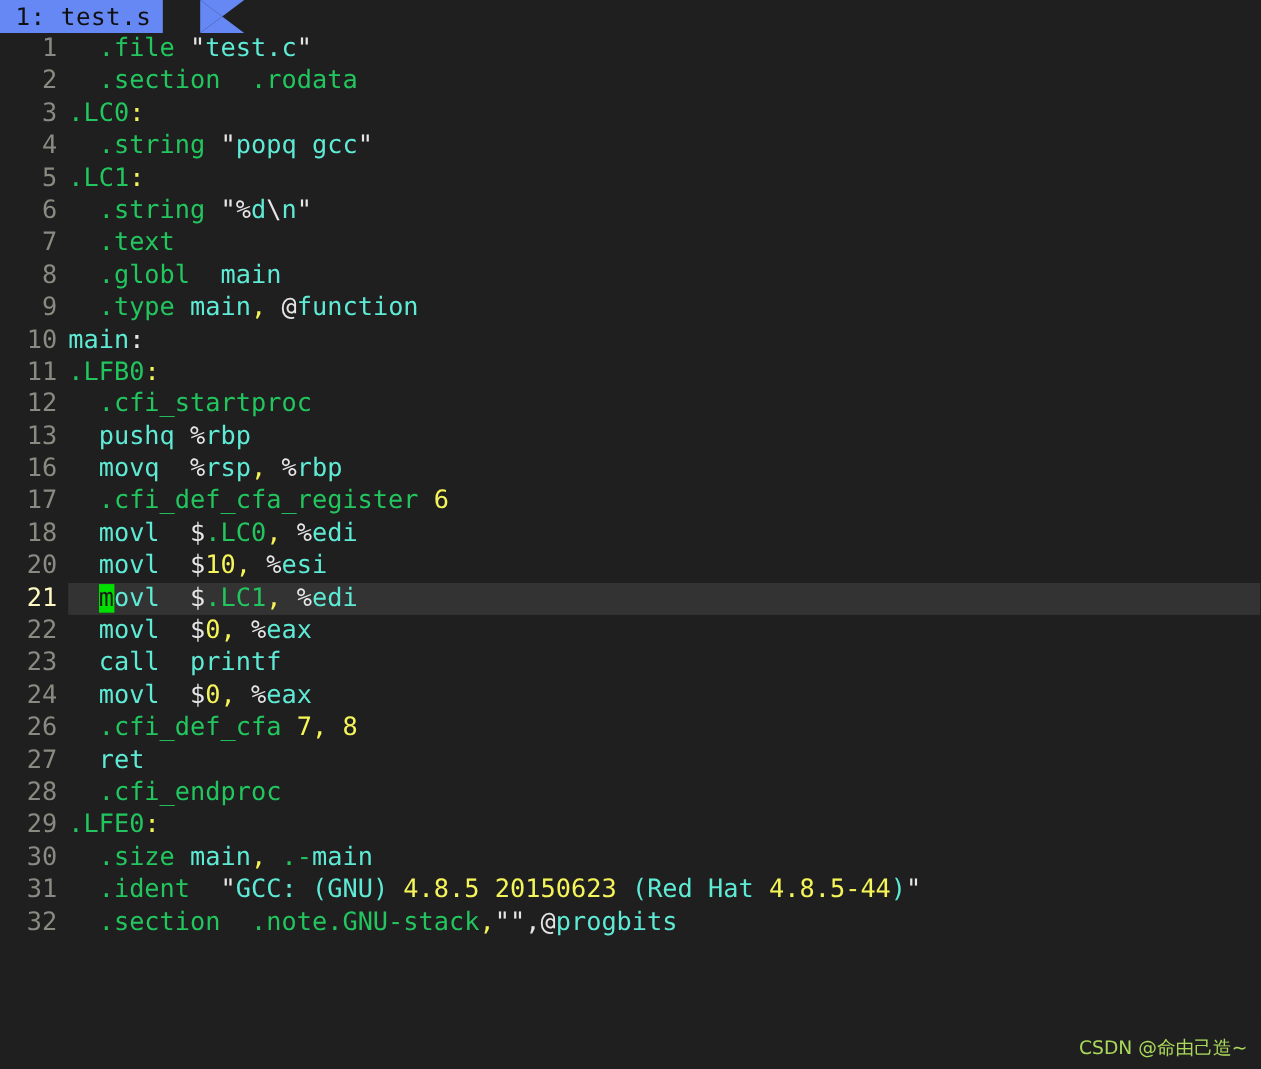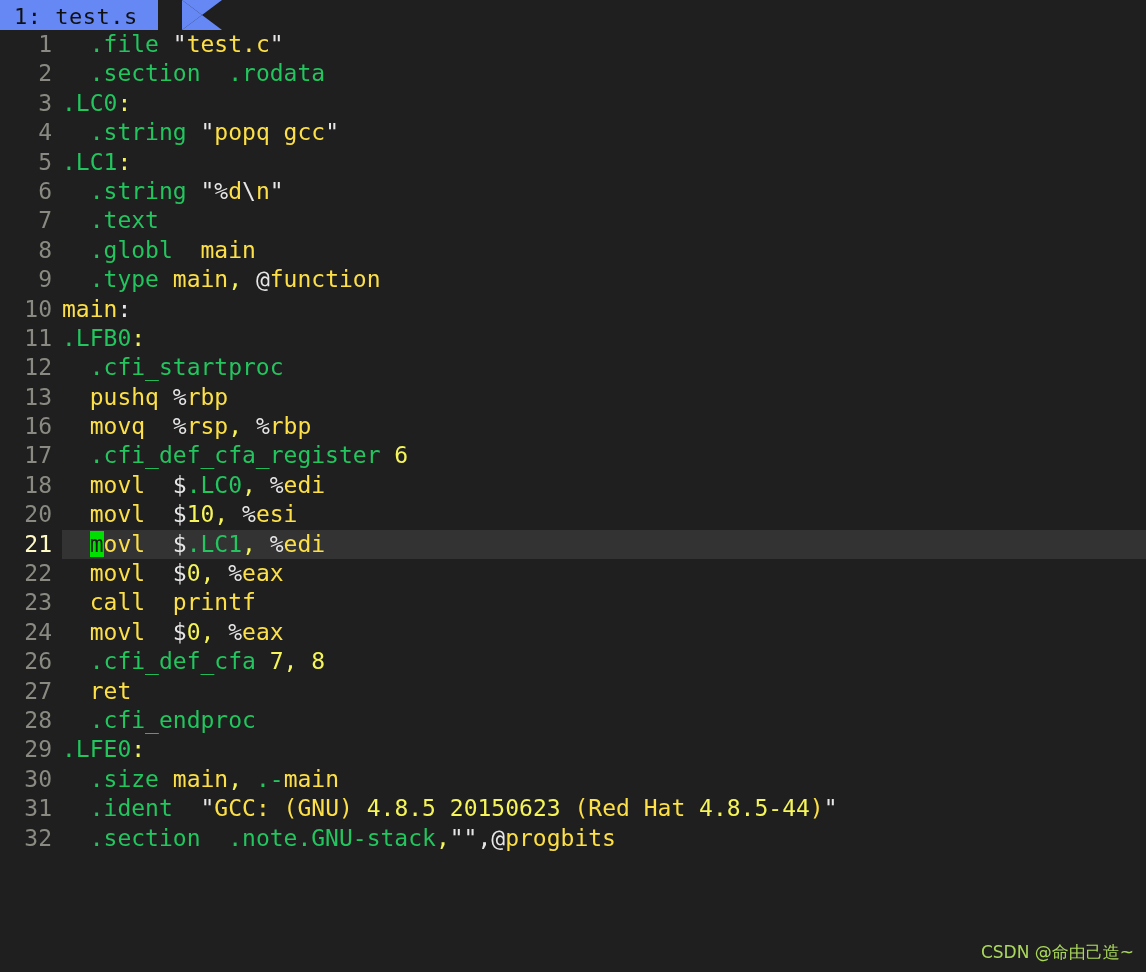--- a/index.html
+++ b/index.html
@@ -27,21 +27,21 @@
     position: absolute;
     left: 0;
     top: 0;
     height: 34px;
     display: flex;
     align-items: center;
     background: #6688f5;
     color: #101010;
     font-size: 22px;
     line-height: 30px;
-    padding: 0 20px 0 14px;
+    padding: 0 10px 0 14px;
     white-space: pre;
     letter-spacing: 0.5px;
   }
   .tab-point {
     position: absolute;
     left: 182px;
     top: 0;
     width: 0;
     height: 0;
     border-top: 15px solid #6688f5;
@@ -93,21 +93,21 @@
     color: #fef9c3;
   }
   .src {
     flex: 1 1 auto;
     color: #d8d8d8;
     white-space: pre;
   }
 
   
   .t-dir   { color: #22c55e; margin-top: 6px; }   
-  .t-id    { color: #fde047; }   
+  .t-id    { color: #5eead4; }   
   .t-num   { color: #f5f55a; }   
   .t-plain { color: #e6e6e6; }   
   .t-cursor {
     background: #00e000;
     color: #1b1b1b;
   }
 
   
   .watermark {
     position: absolute;

